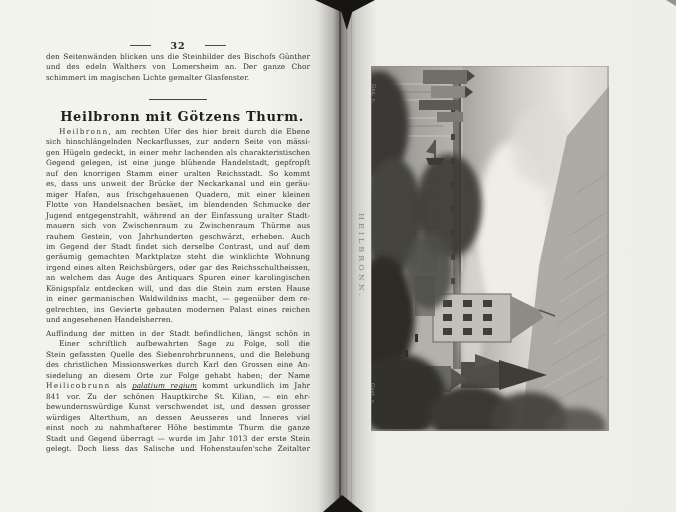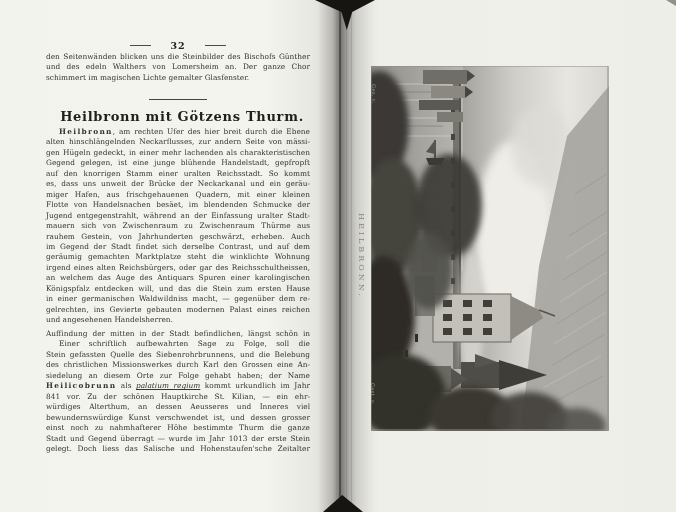--- a/index.html
+++ b/index.html
@@ -33,21 +33,21 @@
   #pageno-row .hline{width:21px;height:1px;background:#4a4944;}
   #page-number{font-size:9.5px;font-weight:bold;letter-spacing:1px;color:#23221f;}
   .para{position:absolute;left:0;width:264px;}
   #intro-para{top:52px;}
   #body-para-1{top:127px;}
   #body-para-2{top:329px;}
   .tl{font-size:7.4px;line-height:10.45px;text-align:justify;text-align-last:justify;
       white-space:normal;color:#34332f;}
   .tl.nj{text-align-last:left;}
   .tl.ind{text-indent:13px;}
-  .tl .sp{letter-spacing:1.3px;font-weight:bold;}
+  .tl .sp{letter-spacing:1.3px;}
   .tl .it{font-style:italic;text-decoration:underline;}
   #section-divider{position:absolute;top:99px;left:103px;width:58px;height:1px;background:#45443f;}
   #chapter-heading{position:absolute;top:105px;left:0;width:264px;margin:4px;
     font-size:13px;font-weight:bold;text-align:center;letter-spacing:.7px;
     color:#201f1c;white-space:nowrap;}
 
   
   #engraving-plate{position:absolute;left:371px;top:66px;width:238px;height:365px;}
   #engraving-plate svg{display:block;}
   #plate-caption{position:absolute;left:366px;top:213px;transform:rotate(90deg);
@@ -74,21 +74,21 @@
       </div>
       <div class="para" id="intro-para">
           <div class="tl"><span>den Seitenwänden blicken uns die Steinbilder des Bischofs Günther</span></div>
           <div class="tl"><span>und des edeln Walthers von Lomersheim an.  Der ganze Chor</span></div>
           <div class="tl nj"><span>schimmert im magischen Lichte gemalter Glasfenster.</span></div>
         </div>
       <div id="section-divider"></div>
       <h1 id="chapter-heading">Heilbronn mit Götzens Thurm.</h1>
       <div class="para" id="body-para-1">
           <div class="tl ind"><span class="sp">Heilbronn</span><span>, am rechten Ufer des hier breit durch die Ebene</span></div>
-          <div class="tl"><span>alten hinschlängelnden Neckarflusses, zur andern Seite von mässi-</span></div>
+          <div class="tl"><span>sich hinschlängelnden Neckarflusses, zur andern Seite von mässi-</span></div>
           <div class="tl"><span>gen Hügeln gedeckt, in einer mehr lachenden als charakteristischen</span></div>
           <div class="tl"><span>Gegend gelegen, ist eine junge blühende Handelstadt, gepfropft</span></div>
           <div class="tl"><span>auf den knorrigen Stamm einer uralten Reichsstadt.  So kommt</span></div>
           <div class="tl"><span>es, dass uns unweit der Brücke der Neckarkanal und ein geräu-</span></div>
           <div class="tl"><span>miger Hafen, aus frischgehauenen Quadern, mit einer kleinen</span></div>
           <div class="tl"><span>Flotte von Handelsnachen besäet, im blendenden Schmucke der</span></div>
           <div class="tl"><span>Jugend entgegenstrahlt, während an der Einfassung uralter Stadt-</span></div>
           <div class="tl"><span>mauern sich von Zwischenraum zu Zwischenraum Thürme aus</span></div>
           <div class="tl"><span>rauhem Gestein, von Jahrhunderten geschwärzt, erheben.  Auch</span></div>
           <div class="tl"><span>im Gegend der Stadt findet sich derselbe Contrast, und auf dem</span></div>
@@ -101,22 +101,22 @@
           <div class="tl nj"><span>und angesehenen Handelsherren.</span></div>
         </div>
       <div class="para" id="body-para-2">
           <div class="tl"><span>Auffindung der mitten in der Stadt befindlichen, längst schön in</span></div>
           <div class="tl ind"><span>Einer schriftlich aufbewahrten Sage zu Folge,  soll die</span></div>
           <div class="tl"><span>Stein gefassten Quelle des Siebenrohrbrunnens, und die Belebung</span></div>
           <div class="tl"><span>des christlichen Missionswerkes durch Karl den Grossen eine An-</span></div>
           <div class="tl"><span>siedelung an diesem Orte zur Folge gehabt haben;  der Name</span></div>
           <div class="tl"><span class="sp">Heilicobrunn</span><span> als </span><span class="it">palatium regium</span><span> kommt urkundlich im Jahr</span></div>
           <div class="tl"><span>841 vor.  Zu der schönen Hauptkirche St. Kilian, — ein ehr-</span></div>
+          <div class="tl"><span>bewundernswürdige Kunst verschwendet ist,  und dessen grosser</span></div>
           <div class="tl"><span>würdiges Alterthum,  an dessen Aeusseres und Inneres viel</span></div>
-          <div class="tl"><span>bewundernswürdige Kunst verschwendet ist,  und dessen grosser</span></div>
           <div class="tl"><span>einst noch zu nahmhafterer Höhe bestimmte Thurm die ganze</span></div>
           <div class="tl"><span>Stadt und Gegend überragt — wurde im Jahr 1013 der erste Stein</span></div>
           <div class="tl"><span>gelegt.  Doch liess das Salische und Hohenstaufen'sche Zeitalter</span></div>
         </div>
     </div>
   </div>
 
   <div class="page" id="right-page">
     <div class="page-edge-line" style="left:10px"></div>
     <div class="page-edge-line" style="left:15px"></div>

